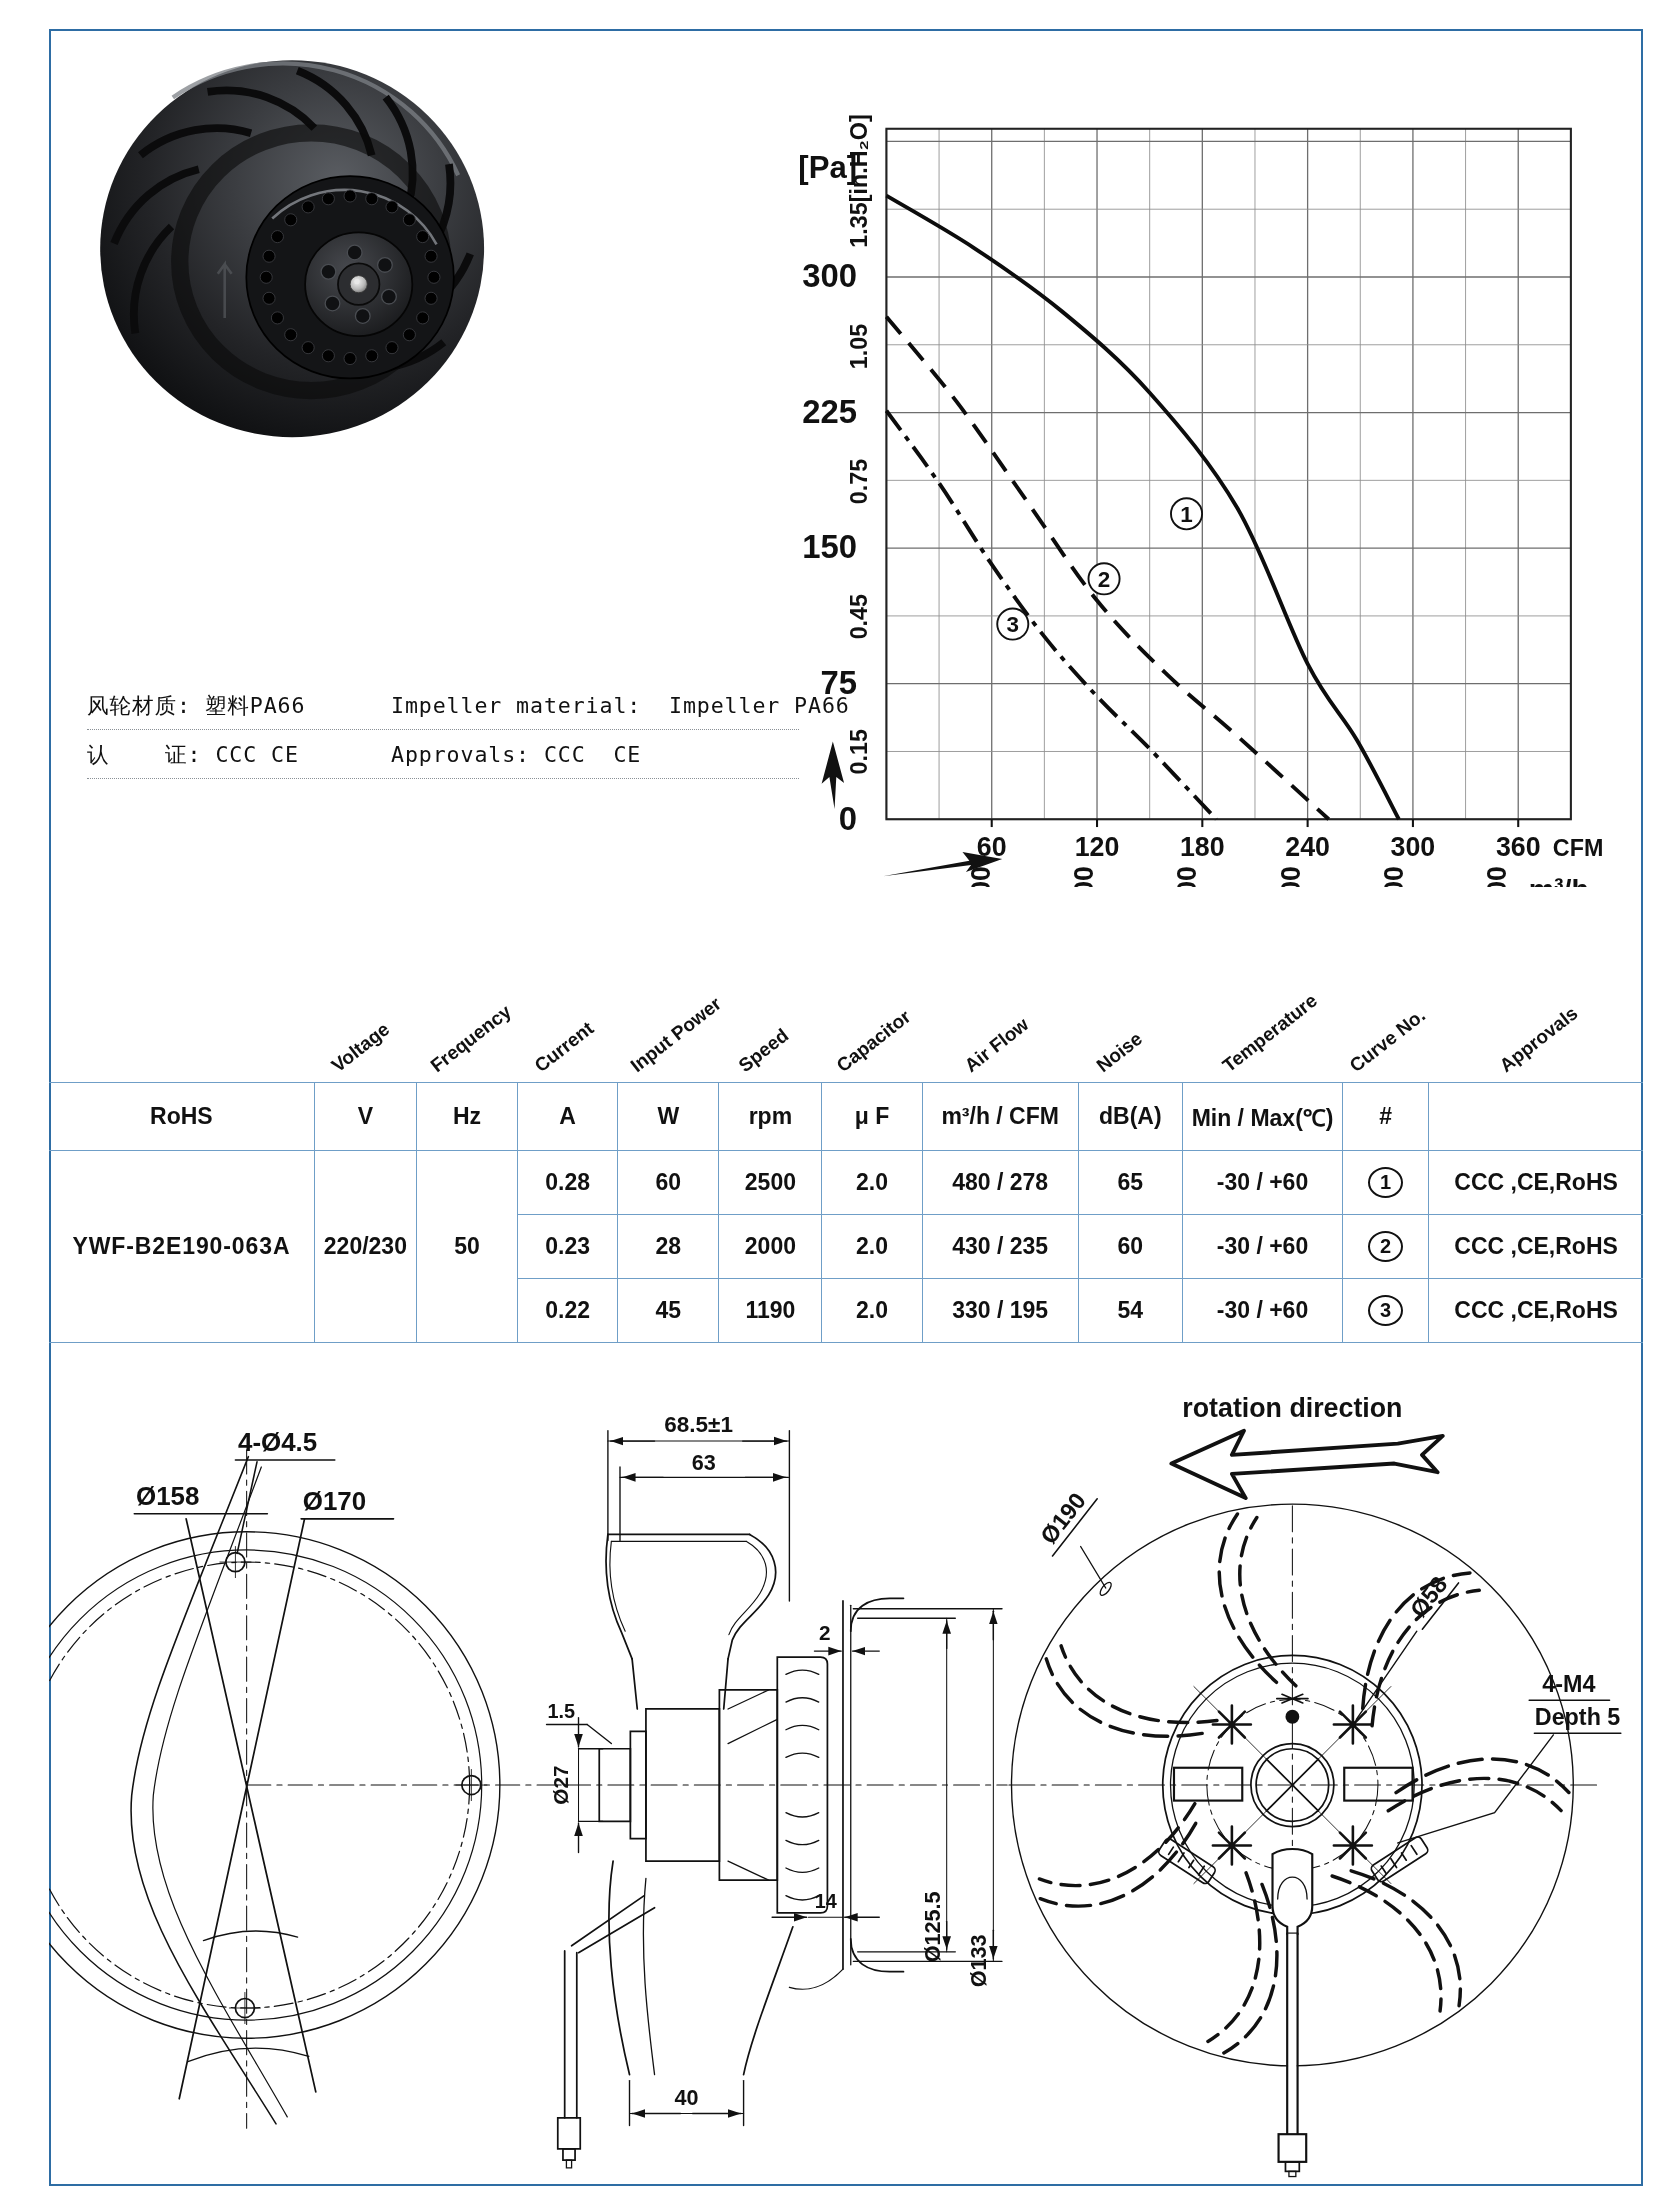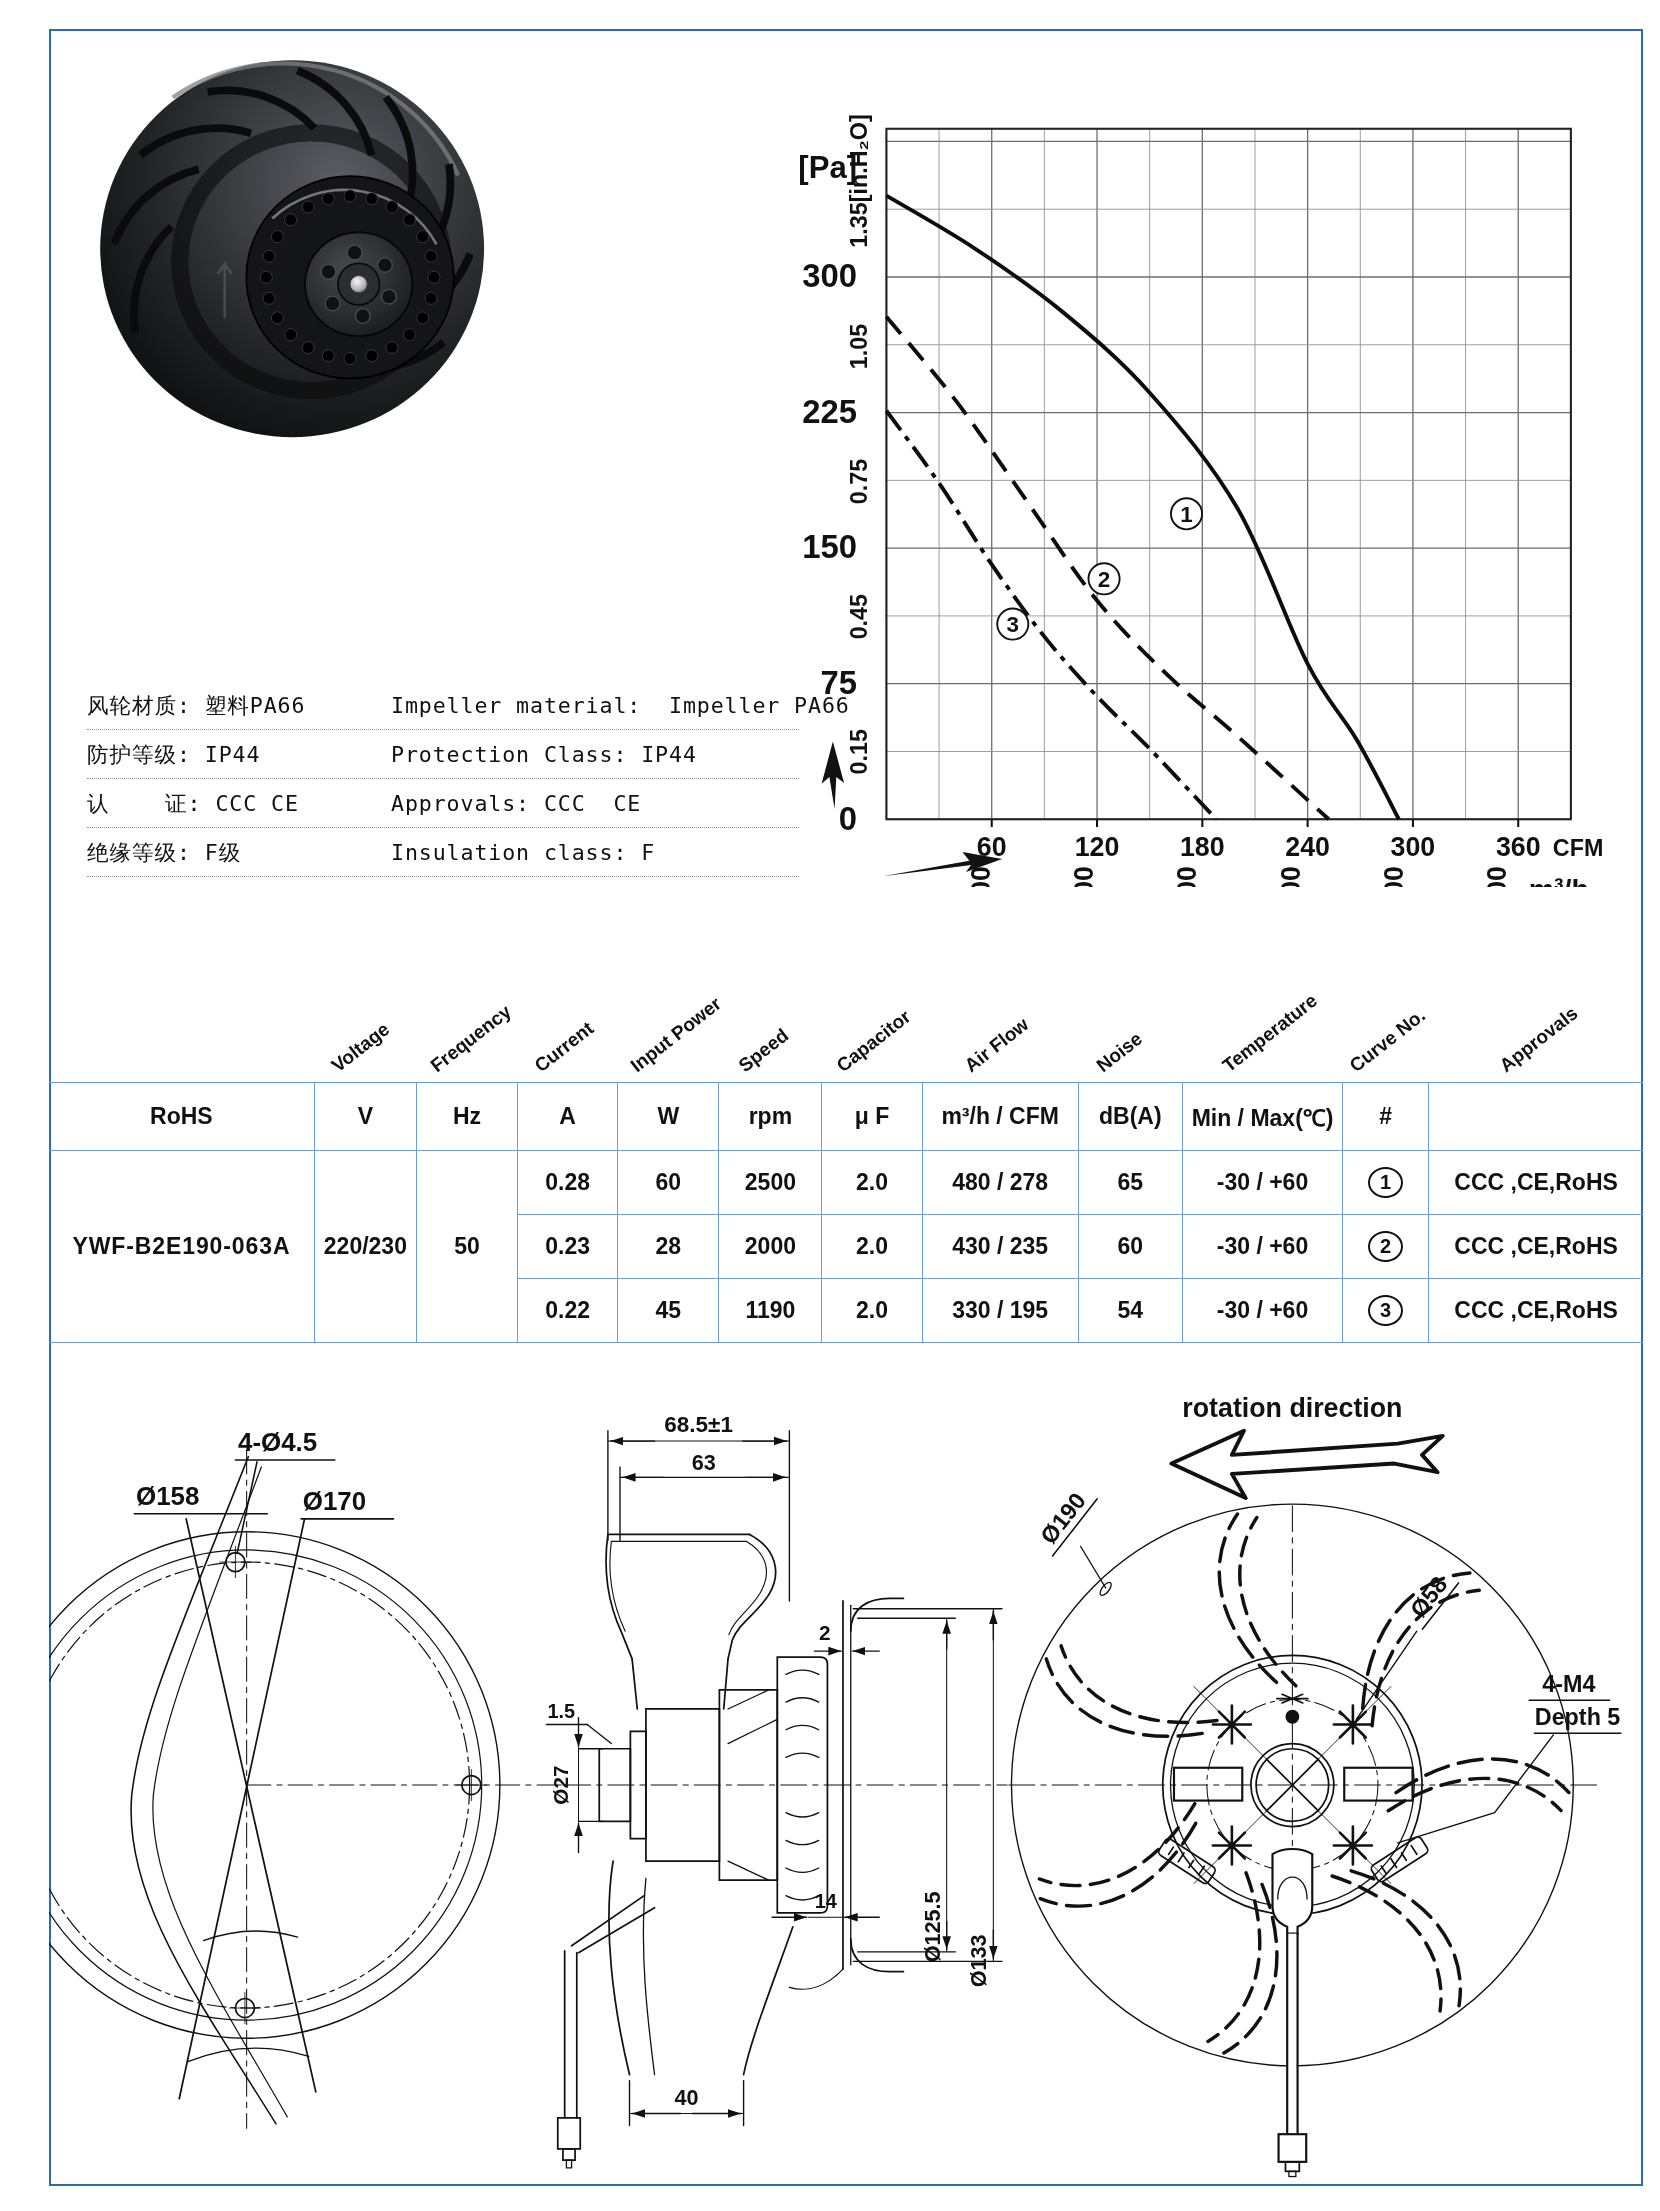--- a/index.html
+++ b/index.html
@@ -197,30 +197,22 @@
     <path d="M38,772 L51,820 L42,813 L40,850 L34,813 L25,821 Z" fill="#111"></path>
     <path d="M96,928 L196,910 L188,900 L234,908 L192,923 L198,915 Z" fill="#111"></path>
   </svg>
 
   <div class="specs">
     <div class="spec-row">
       <span class="spec-cn">风轮材质: 塑料PA66</span>
       <span class="spec-en">Impeller material:  Impeller PA66</span>
     </div>
     <div class="spec-row">
-      <span class="spec-cn">防护等级: IP44</span>
-      <span class="spec-en">Protection Class: IP44</span>
-    </div>
-    <div class="spec-row">
       <span class="spec-cn">认    证: CCC CE</span>
       <span class="spec-en">Approvals: CCC  CE</span>
-    </div>
-    <div class="spec-row">
-      <span class="spec-cn">绝缘等级: F级</span>
-      <span class="spec-en">Insulation class: F</span>
     </div>
   </div>
 
   <table class="spec">
     <colgroup>
       <col style="width:265px">
         <col style="width:102px">
         <col style="width:101px">
         <col style="width:100px">
       <col style="width:101px">

